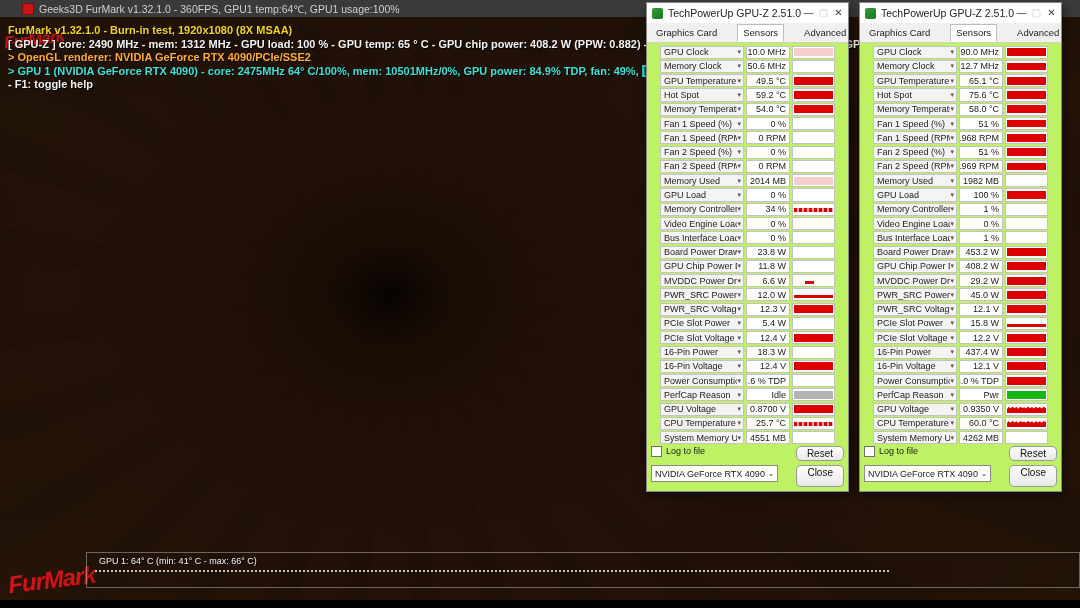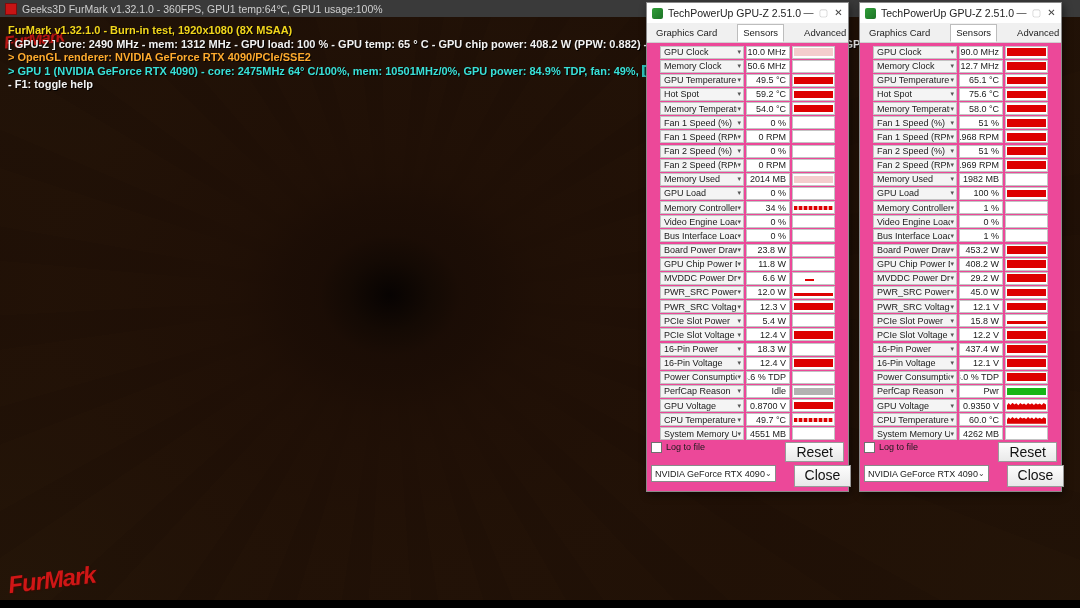--- a/index.html
+++ b/index.html
@@ -18,21 +18,21 @@
     radial-gradient(circle 240px at 40px 30px,rgba(250,205,80,.7),transparent 100%),
     radial-gradient(circle 280px at 20px 590px,rgba(252,205,70,.85),transparent 100%),
     radial-gradient(circle 320px at 1070px 590px,rgba(248,195,60,.8),transparent 100%),
     radial-gradient(circle 240px at 1075px 20px,rgba(240,175,55,.6),transparent 100%),
     radial-gradient(ellipse 700px 200px at 540px 600px,rgba(230,160,45,.5),transparent 100%),
     linear-gradient(160deg,#9a5a16 0%,#b06a1c 40%,#8e4e12 100%)}
   .bottom-strip{position:absolute;left:0;right:0;bottom:0;height:8px;background:#000}
 
   
   .fm-titlebar{position:absolute;left:0;top:0;right:0;height:17px;background:#3a3a3a;
-    display:flex;align-items:center;gap:5px;padding-left:5px;box-sizing:border-box}
+    display:flex;align-items:center;gap:5px;padding-left:22px;box-sizing:border-box}
   .fm-titlebar .appicon{width:10px;height:10px;background:#c81414;border:1px solid #7e0d0d;flex:0 0 auto}
   .fm-titlebar .ttl{font-size:10.5px;color:#cfcfcf;white-space:nowrap}
 
   .osd{position:absolute;left:8px;top:24px;font-size:11px;font-weight:bold;line-height:13.5px;
        text-shadow:1px 1px 0 rgba(0,0,0,.85);white-space:nowrap}
   .osd .l1{color:#f2d61c}
   .osd .l2,.osd .l3,.osd .l6{color:#f2f2f2}
   .osd .l4{color:#ffab2e}
   .osd .l5{color:#39e0d8}
   .osd .hl{background:#2ec4bc;color:#0b3a38;padding:0 2px}
@@ -44,21 +44,21 @@
 
   .temp-graph{position:absolute;left:86px;top:552px;right:0;height:36px;
        border:1px solid rgba(255,255,255,.35);background:rgba(25,12,5,.14);box-sizing:border-box}
   .temp-graph .dots{position:absolute;left:8px;top:17px;width:80%;height:0;
        border-top:2px dotted rgba(255,255,255,.75)}
   .temp-graph .lbl{position:absolute;left:12px;top:3px;font-size:9px;color:#f5f5f5;
        text-shadow:1px 1px 0 rgba(0,0,0,.8)}
 
   
   :root{--red:#dd0000;--green:#16b616;--gray:#b2b2b2;--faint:#f4cdcd}
-  .gpuz{position:absolute;top:2px;width:203px;height:490px;background:#ec4899;
+  .gpuz{position:absolute;top:2px;width:203px;height:490px;background:#bef264;
         border:1px solid #8a8a8a;box-shadow:2px 3px 8px rgba(0,0,0,.45);box-sizing:border-box;
         display:flex;flex-direction:column;font-size:9.5px;color:#1a1a1a}
   .gpuz.w1{left:646px}
   .gpuz.w2{left:859px}
 
   .z-titlebar{height:20px;background:#fff;display:flex;align-items:center;padding:0 2px 0 5px;flex:0 0 auto}
   .z-titlebar .zicon{width:11px;height:11px;background:linear-gradient(135deg,#2f9e38,#1d7326);
         border-radius:2px;margin-right:5px;flex:0 0 auto}
   .z-titlebar .zttl{font-size:10.5px;color:#222;white-space:nowrap;flex:1}
   .z-ctl{width:20px;height:16px;text-align:center;line-height:15px;font-size:10px;color:#444}
@@ -89,22 +89,22 @@
   .g-flat{left:1px;right:1px;bottom:22%;height:3px;background:var(--red)}
   .g-blip{left:30%;width:22%;bottom:22%;height:2.5px;background:var(--red)}
   .g-line{left:1px;right:1px;top:38%;height:4px;background:
       repeating-linear-gradient(90deg,var(--red) 0 3px,rgba(221,0,0,.35) 3px 5px)}
   .g-jagged{left:1px;right:1px;top:22%;bottom:14%;background:var(--red);
       clip-path:polygon(0 40%,4% 8%,9% 35%,14% 5%,19% 30%,24% 12%,29% 38%,34% 8%,39% 28%,44% 15%,49% 35%,54% 6%,59% 30%,64% 12%,69% 36%,74% 9%,79% 30%,84% 14%,89% 34%,94% 8%,100% 28%,100% 100%,0 100%)}
 
   .logrow{flex:0 0 16px;display:flex;align-items:flex-start;padding:1px 4px;gap:4px}
   .chk{width:9px;height:9px;border:1px solid #707070;background:#fff;flex:0 0 auto}
   .loglbl{font-size:9px;flex:1}
-  .btn{border:1px solid #9a9a9a;border-radius:0;background:linear-gradient(#fdfdfd,#e9e9e9);
-       font-size:14px;padding:1px 10px;color:#111;white-space:nowrap}
+  .btn{border:1px solid #9a9a9a;border-radius:5px;background:linear-gradient(#fdfdfd,#e9e9e9);
+       font-size:10px;padding:1px 10px;color:#111;white-space:nowrap}
   .comborow{flex:0 0 22px;display:flex;gap:18px;padding:2px 4px 4px}
   .combo{flex:1;height:15px;border:1px solid #8a8a8a;background:#fff;display:flex;align-items:center;
        padding:0 3px;font-size:9px;white-space:nowrap}
   .combo .carr{margin-left:auto;font-size:8px;color:#444}
 </style>
 </head>
 <body>
 
 <div class="stage">
   <div class="bg"></div>
@@ -118,20 +118,24 @@
   <div class="fm-logo bottom">FurMark</div>
 
   <div class="osd">
     <div class="l1">FurMark v1.32.1.0 - Burn-in test, 1920x1080 (8X MSAA)</div>
     <div class="l3">[ GPU-Z ] core: 2490 MHz - mem: 1312 MHz - GPU load: 100 % - GPU temp: 65 ° C - GPU chip power: 408.2 W (PPW: 0.882) - Board power: 453.3 W (PPW: 0.794) - GPU voltage: 0.935 V</div>
     <div class="l4">&gt; OpenGL renderer: NVIDIA GeForce RTX 4090/PCIe/SSE2</div>
     <div class="l5"><span>&gt; GPU 1 (NVIDIA GeForce RTX 4090) - core: 2475MHz 64° C/100%, mem: 10501MHz/0%, GPU power: 84.9% TDP, fan: 49%, </span><span class="hl">limited by: power (PerfCap: Pwr)</span></div>
     <div class="l6">- F1: toggle help</div>
   </div>
 
+  <div class="temp-graph">
+    <div class="dots"></div>
+    <div class="lbl">GPU 1: 64° C (min: 41° C - max: 66° C)</div>
+  </div>
 
   <div class="gpuz w1">
     <div class="z-titlebar">
       <span class="zicon"></span>
       <span class="zttl">TechPowerUp GPU-Z 2.51.0</span>
       <span class="z-ctl">—</span>
       <span class="z-ctl dim">▢</span>
       <span class="z-ctl">✕</span>
     </div>
     <div class="tabbar">
@@ -404,21 +408,21 @@
           <div class="cell val">0.8700 V</div>
           <div class="cell graph">
             <i class="g-full"></i>
           </div>
         </div>
         <div class="srow">
           <div class="cell lab">
             <span class="lt">CPU Temperature</span>
             <span class="arr">▾</span>
           </div>
-          <div class="cell val">49.7 °C</div>
+          <div class="cell val">25.7 °C</div>
           <div class="cell graph">
             <i class="g-line"></i>
           </div>
         </div>
         <div class="srow">
           <div class="cell lab">
             <span class="lt">System Memory Used</span>
             <span class="arr">▾</span>
           </div>
           <div class="cell val">4551 MB</div>

